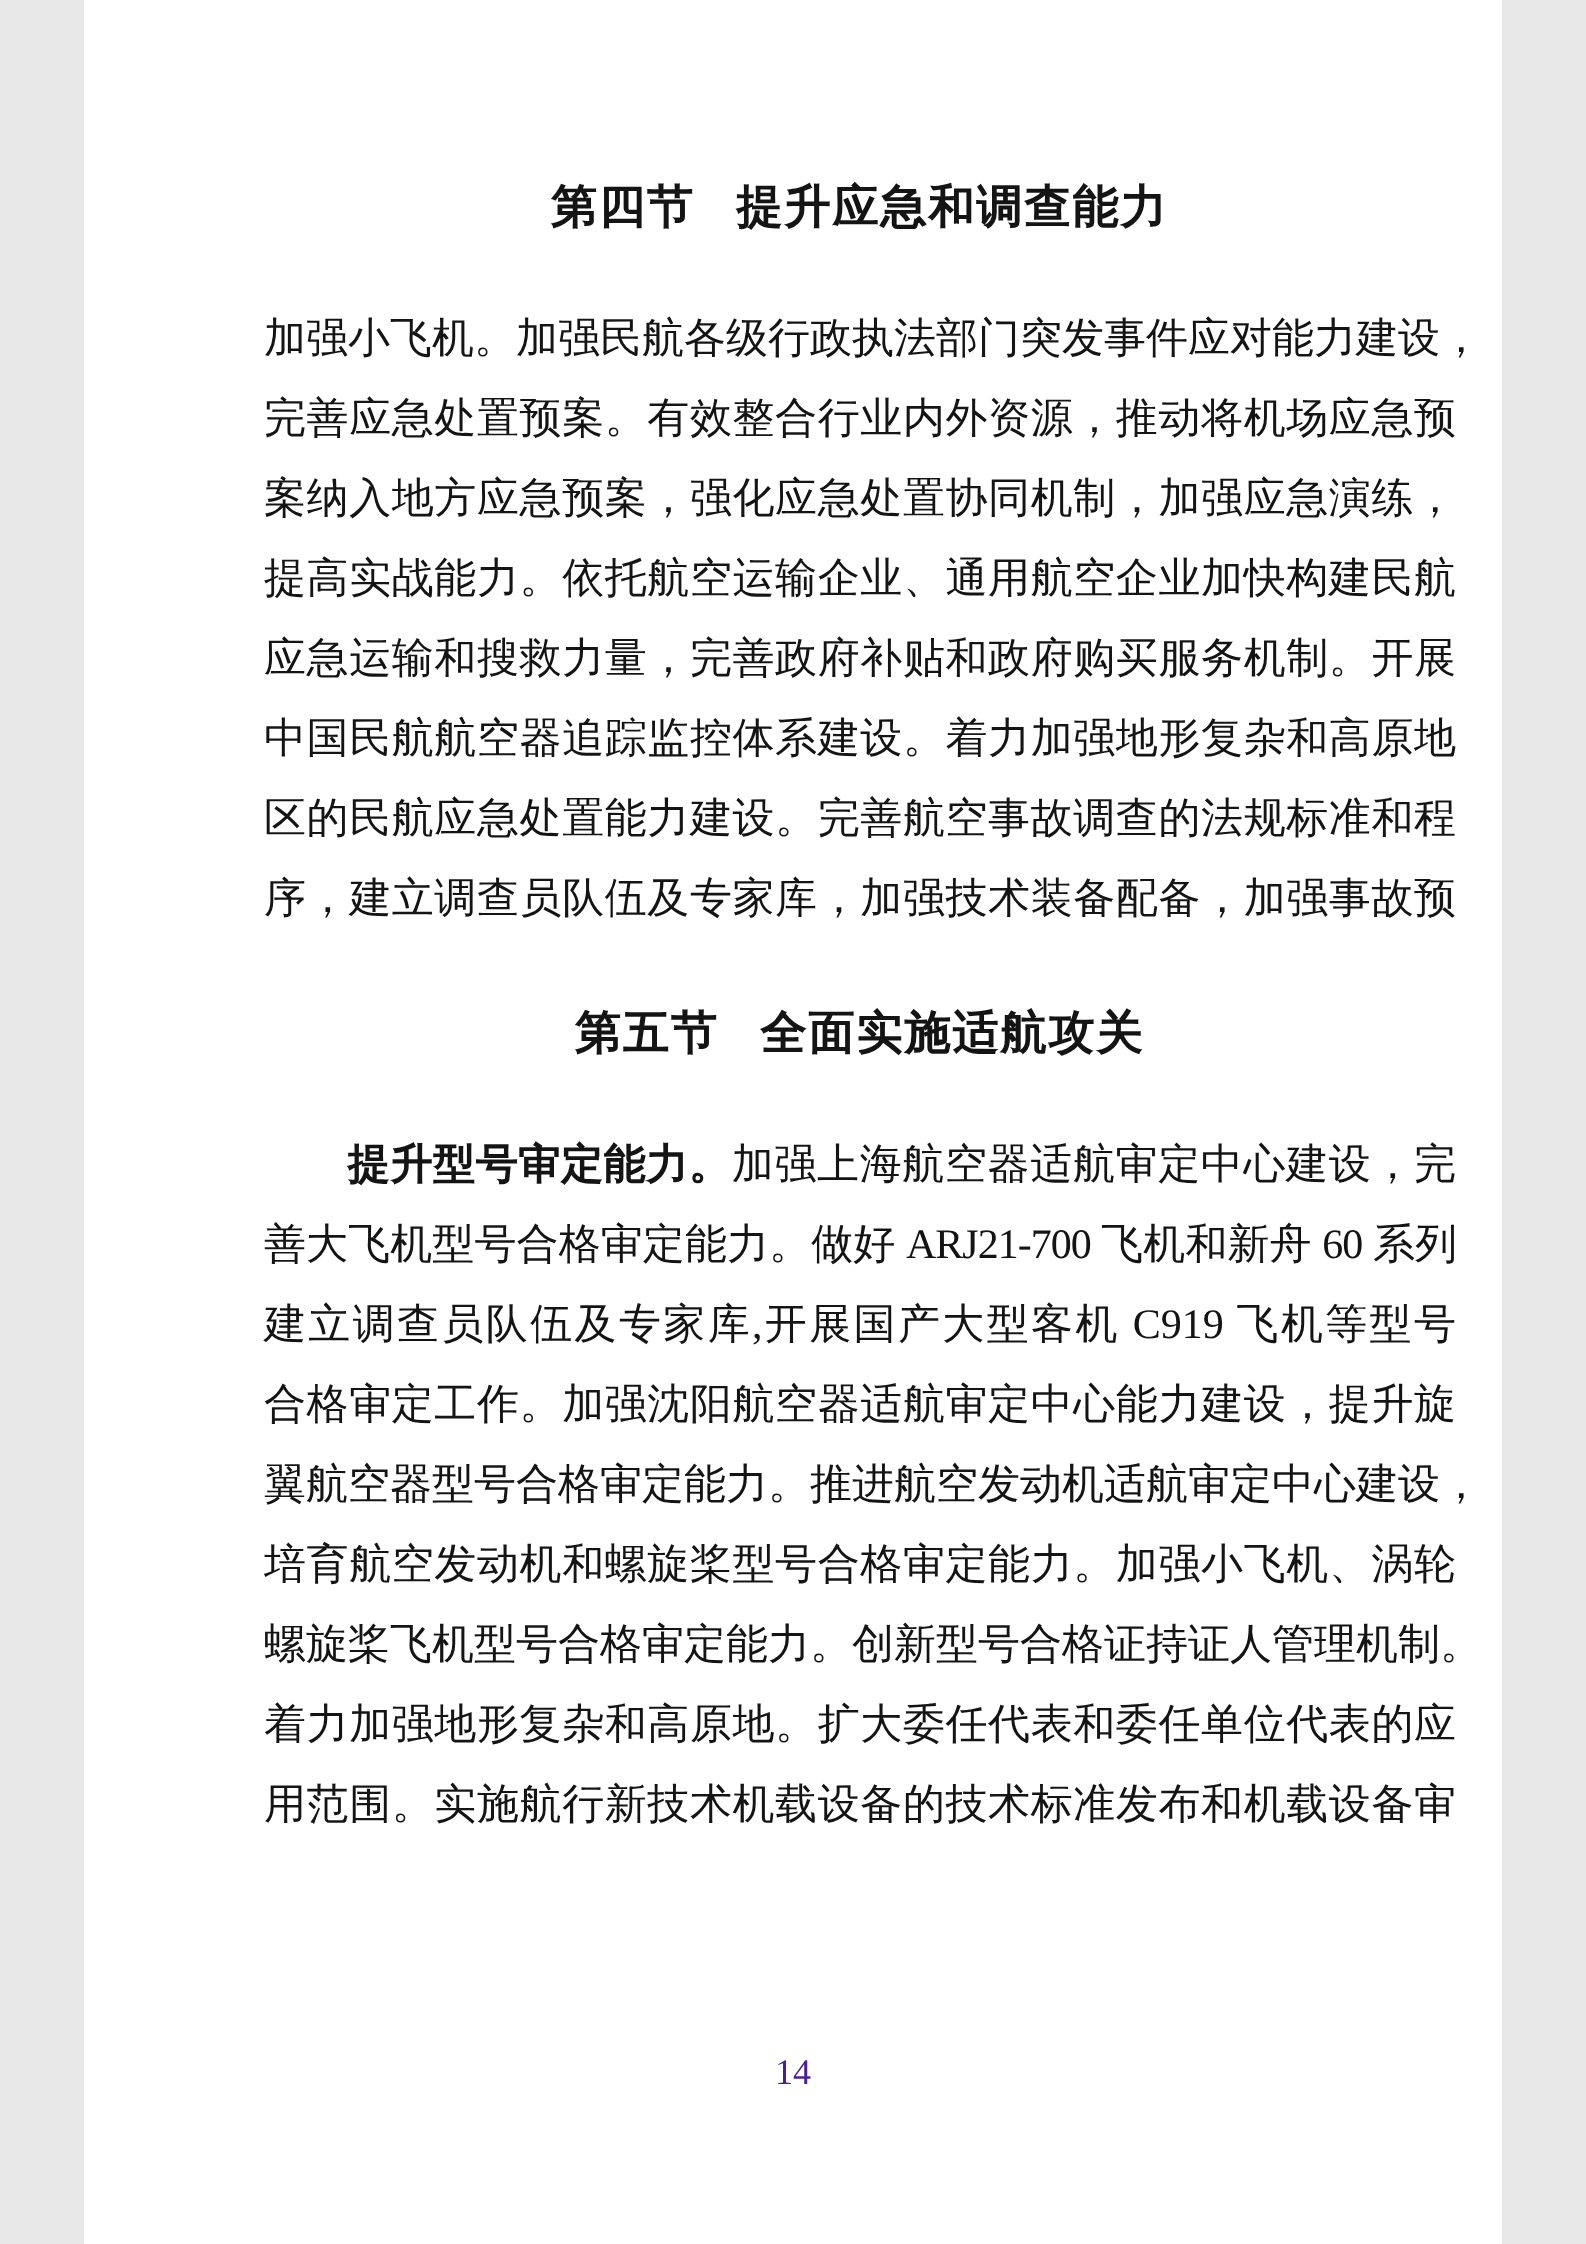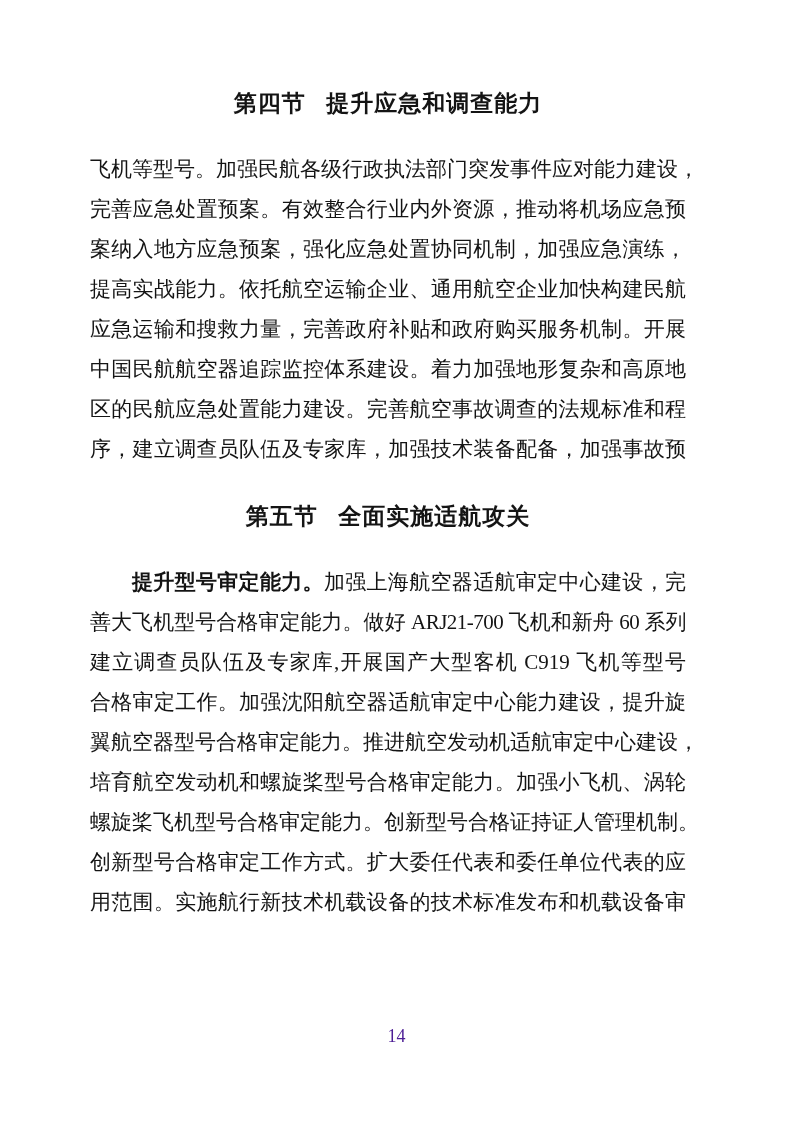--- a/index.html
+++ b/index.html
@@ -2,21 +2,21 @@
 <html lang="zh"><head>
 <meta charset="utf-8">
 <style>
   html, body {
     margin: 0;
     padding: 0;
     background: #e8e8e8;
   }
   .page {
     position: relative;
-    width: 793px;
+    width: 709px;
     height: 1122px;
     margin: 0 auto;
     background: #ffffff;
     color: #141414;
     font-family: "Liberation Serif", "DejaVu Serif", serif;
     overflow: hidden;
   }
   .content {
     position: absolute;
     left: 90px;
@@ -77,21 +77,21 @@
 <body>
 
 <div class="page">
   <div class="content">
 
     <div class="heading">
       <span class="prefix">第四节</span><span>提升应急和调查能力</span>
     </div>
 
     <div class="para">
-      <div class="line">飞机等型号。加强民航各级行政执法部门突发事件应对能力建设，</div>
+      <div class="line">加强小飞机。加强民航各级行政执法部门突发事件应对能力建设，</div>
       <div class="line">完善应急处置预案。有效整合行业内外资源，推动将机场应急预</div>
       <div class="line">案纳入地方应急预案，强化应急处置协同机制，加强应急演练，</div>
       <div class="line">提高实战能力。依托航空运输企业、通用航空企业加快构建民航</div>
       <div class="line">应急运输和搜救力量，完善政府补贴和政府购买服务机制。开展</div>
       <div class="line">中国民航航空器追踪监控体系建设。着力加强地形复杂和高原地</div>
       <div class="line">区的民航应急处置能力建设。完善航空事故调查的法规标准和程</div>
       <div class="line">序，建立调查员队伍及专家库，加强技术装备配备，加强事故预</div>
     </div>
 
     <div class="heading heading2">
@@ -101,20 +101,20 @@
     <div class="para">
       <div class="line first">
         <span class="bold">提升型号审定能力。</span><span>加强上海航空器适航审定中心建设，完</span>
       </div>
       <div class="line tight">善大飞机型号合格审定能力。做好 ARJ21-700 飞机和新舟 60 系列</div>
       <div class="line">建立调查员队伍及专家库,开展国产大型客机 C919 飞机等型号</div>
       <div class="line">合格审定工作。加强沈阳航空器适航审定中心能力建设，提升旋</div>
       <div class="line">翼航空器型号合格审定能力。推进航空发动机适航审定中心建设，</div>
       <div class="line">培育航空发动机和螺旋桨型号合格审定能力。加强小飞机、涡轮</div>
       <div class="line">螺旋桨飞机型号合格审定能力。创新型号合格证持证人管理机制。</div>
-      <div class="line">创新型号合格审定工作方式。扩大委任代表和委任单位代表的应</div>
+      <div class="line">着力加强地形复杂和高原地。扩大委任代表和委任单位代表的应</div>
       <div class="line">用范围。实施航行新技术机载设备的技术标准发布和机载设备审</div>
     </div>
 
   </div>
 
   <div class="page-number">14</div>
 </div>
 
 </body></html>

